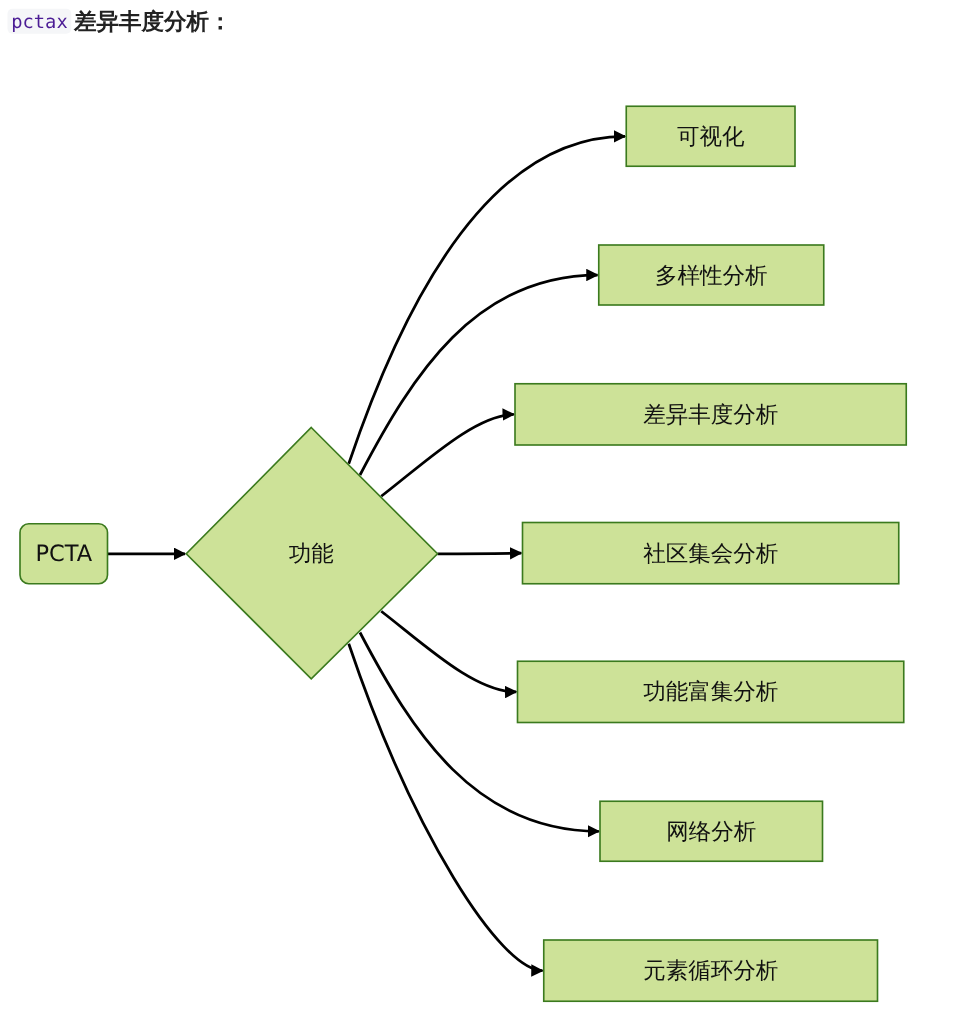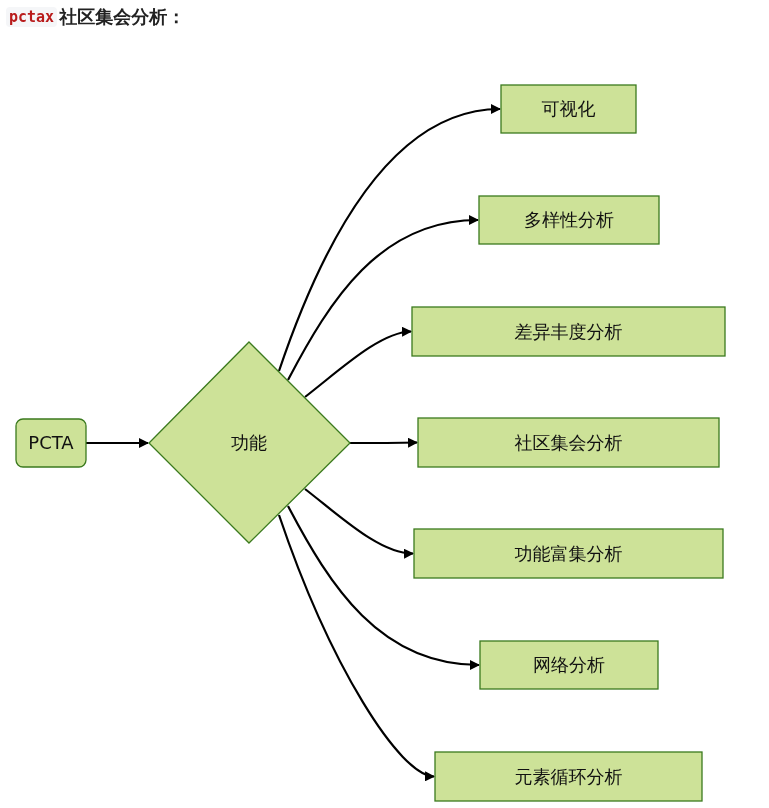--- a/index.html
+++ b/index.html
@@ -1,31 +1,31 @@
 <!DOCTYPE html>
 <html><head>
 <meta charset="utf-8">
 <style>
   html, body { margin: 0; padding: 0; background: #ffffff; }
   body { width: 769px; height: 808px; position: relative; overflow: hidden;
          font-family: "DejaVu Sans", sans-serif; }
   .heading { position: absolute; left: 6px; top: 4px; height: 26px; display: flex; align-items: center;
              font-size: 18px; font-weight: bold; color: #222; }
-  .code { font-family: "DejaVu Sans Mono", "Liberation Mono", monospace; font-weight: bold;
-          color: #b91c1c; background: #f5f6f8; border-radius: 4px; padding: 1px 3px; font-size: 15px;
+  .code { font-family: "DejaVu Sans Mono", "Liberation Mono", monospace; font-weight: normal;
+          color: #4c1d95; background: #f5f6f8; border-radius: 4px; padding: 1px 3px; font-size: 15px;
           margin-right: 2px; }
   svg { position: absolute; left: 0; top: 0; }
   .node-text { font-family: "DejaVu Sans", sans-serif; font-size: 18px; fill: #111; }
 </style>
 </head>
 <body>
 
 <div class="heading">
   <span class="code">pctax</span>
-  <span>社区集会分析：</span>
+  <span>差异丰度分析：</span>
 </div>
 
 <svg id="diagram" width="769" height="808" viewBox="0 0 769 808">
   <defs>
     <marker id="arrow" markerWidth="10" markerHeight="10" refX="9" refY="5" orient="auto" markerUnits="userSpaceOnUse">
       <path d="M0,0 L10,5 L0,10 z" fill="#000"></path>
     </marker>
   </defs>
   <g id="edges">
       <path d="M86,443 L148,443" stroke="#000000" stroke-width="2.2" fill="none" marker-end="url(#arrow)"></path>

